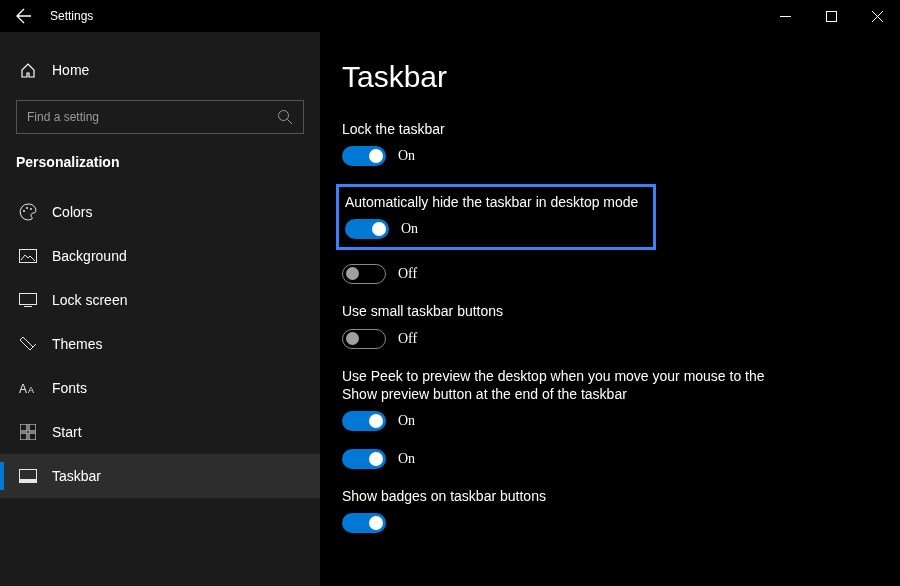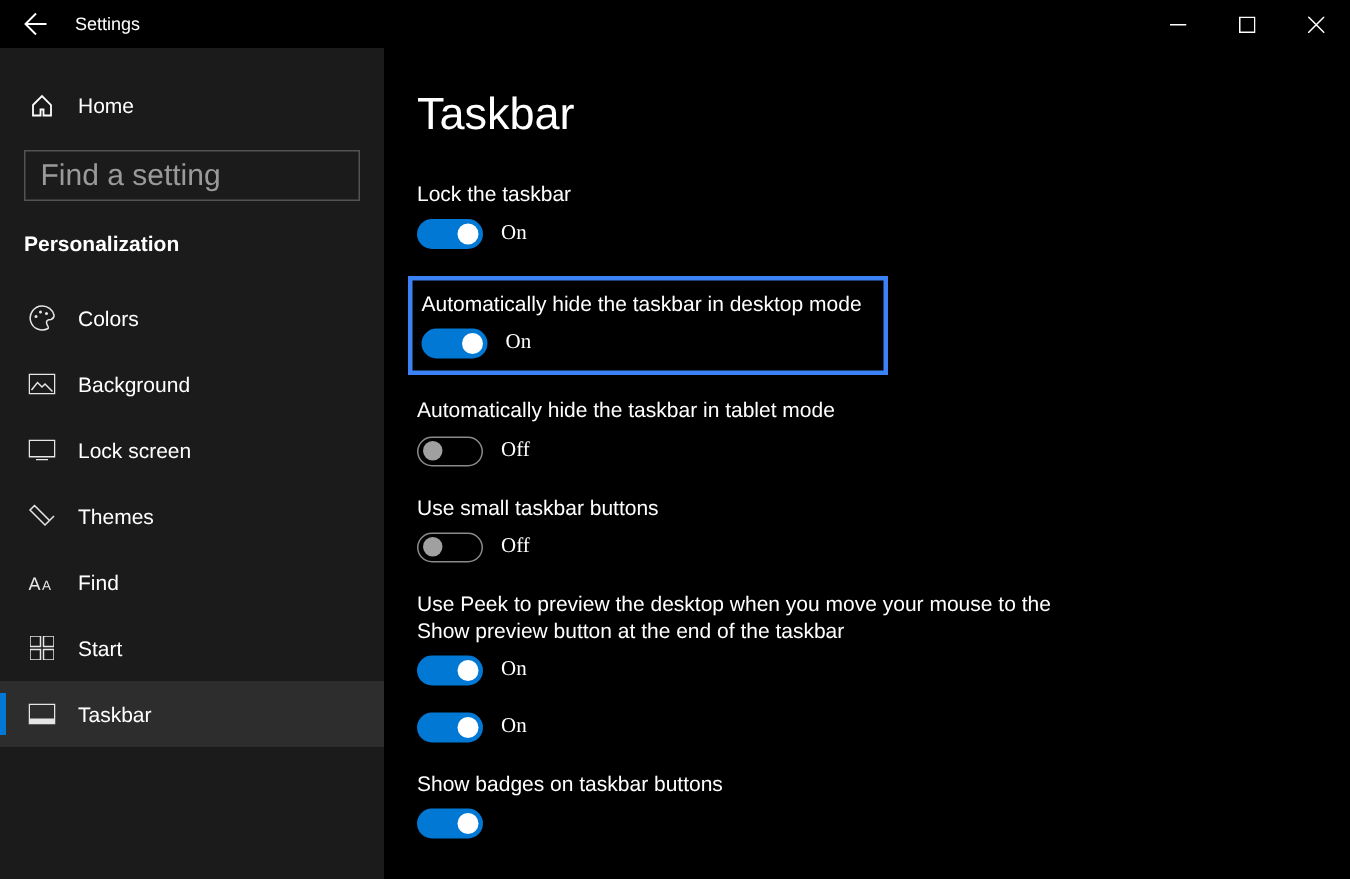--- a/index.html
+++ b/index.html
@@ -4,26 +4,26 @@
 <style>
   * { box-sizing: border-box; margin: 0; padding: 0; font-family: "Segoe UI", -apple-system, sans-serif; }
   html, body { width: 900px; height: 586px; background: #000; color: #fff; overflow: hidden; }
   .win { display: flex; flex-direction: column; width: 100%; height: 100%; border-radius: 17px; }
   .titlebar { display: flex; align-items: center; height: 32px; padding-left: 8px; }
   .back-btn { width: 32px; height: 32px; display: flex; align-items: center; justify-content: center; cursor: pointer; }
   .title { font-size: 12px; padding-left: 10px; color: #fff; }
   .winctrls { margin-left: auto; display: flex; }
   .winbtn { width: 46px; height: 32px; display: flex; align-items: center; justify-content: center; cursor: pointer; }
   .content { display: flex; flex: 1; overflow: hidden; }
-  .sidebar { width: 256px; background: #1b1b1b; display: flex; flex-direction: column; padding-top: 18px; }
+  .sidebar { width: 320px; background: #1b1b1b; display: flex; flex-direction: column; padding-top: 18px; }
   .home { display: flex; align-items: center; height: 40px; padding-left: 16px; cursor: pointer; font-size: 14px; }
   .home .icon { width: 24px; display: flex; justify-content: center; margin-right: 12px; }
   .searchwrap { padding: 10px 16px 6px 16px; }
   .search { display: flex; align-items: center; height: 34px; border: 1px solid #535353; background: transparent; padding: 0 10px; }
-  .search input { flex: 1; background: transparent; border: none; outline: none; color: #7dd3fc; font-size: 20px; }
+  .search input { flex: 1; background: transparent; border: none; outline: none; color: #7dd3fc; font-size: 12px; }
   .search input::placeholder { color: #9a9a9a; }
   .category { font-size: 14px; font-weight: 600; padding: 14px 30px 20px 16px; }
   .navlist { display: flex; flex-direction: column; }
   .navitem { display: flex; align-items: center; height: 44px; padding-left: 16px; cursor: pointer; font-size: 14px; position: relative; }
   .navitem .icon { width: 24px; display: flex; justify-content: center; margin-right: 12px; color: #e6e6e6; }
   .navitem.sel { background: #2d2d2d; }
   .navitem.sel::before { content: ""; position: absolute; left: 0; top: 8px; bottom: 8px; width: 4px; background: #0078d4; }
   .main { flex: 1; padding: 28px 22px 0 22px; background: #000; overflow: hidden; }
   .main h1 { font-size: 30px; font-weight: 400; margin-bottom: 26px; }
   .setting { margin-bottom: 18px; }
@@ -129,21 +129,21 @@
             </span>
           <span>Themes</span>
         </div>
         <div class="navitem">
           <span class="icon">
               <svg width="18" height="14" viewBox="0 0 18 14">
                 <text x="0" y="12" font-size="12" fill="#e6e6e6" font-family="serif">A</text>
                 <text x="9" y="12" font-size="9" fill="#e6e6e6">A</text>
               </svg>
             </span>
-          <span>Find</span>
+          <span>Fonts</span>
         </div>
         <div class="navitem">
           <span class="icon">
               <svg width="16" height="16" viewBox="0 0 16 16">
                 <rect x="0" y="0" width="7" height="7" stroke="#e6e6e6" fill="none"></rect>
                 <rect x="9" y="0" width="7" height="7" stroke="#e6e6e6" fill="none"></rect>
                 <rect x="0" y="9" width="7" height="7" stroke="#e6e6e6" fill="none"></rect>
                 <rect x="9" y="9" width="7" height="7" stroke="#e6e6e6" fill="none"></rect>
               </svg>
             </span>
@@ -174,21 +174,20 @@
 
       <div class="setting highlight">
         <div class="setting-label">Automatically hide the taskbar in desktop mode</div>
         <div class="toggle-row">
           <div class="toggle on"></div>
           <span class="toggle-state">On</span>
         </div>
       </div>
 
       <div class="setting">
-        <div class="setting-label">Automatically hide the taskbar in tablet mode</div>
         <div class="toggle-row">
           <div class="toggle off"></div>
           <span class="toggle-state">Off</span>
         </div>
       </div>
 
       <div class="setting">
         <div class="setting-label">Use small taskbar buttons</div>
         <div class="toggle-row">
           <div class="toggle off"></div>

